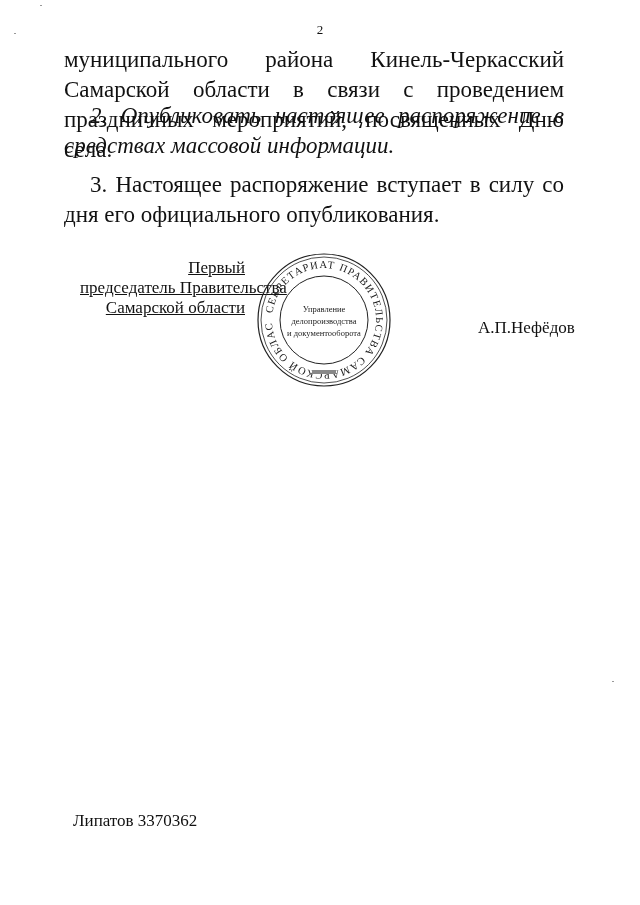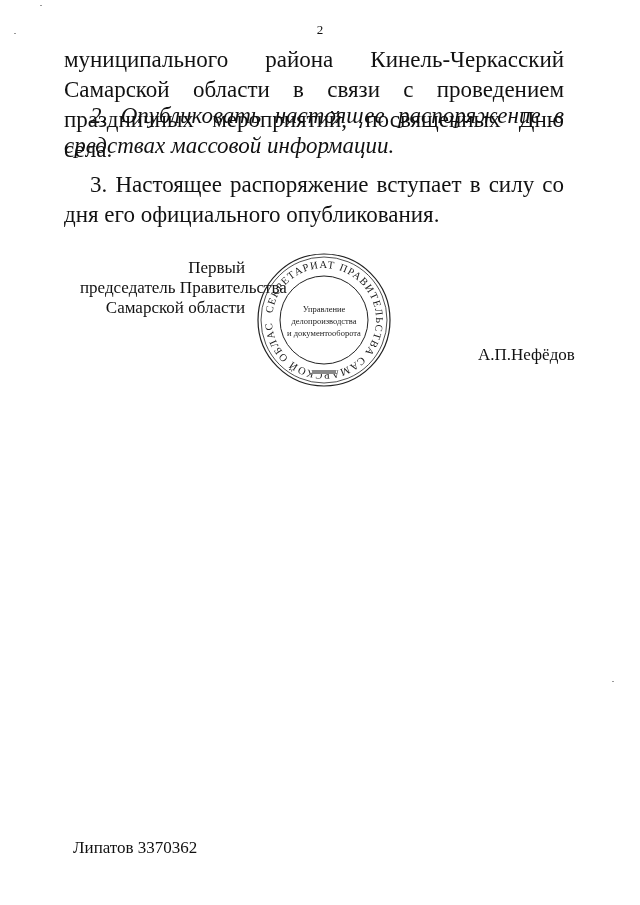--- a/index.html
+++ b/index.html
@@ -5,23 +5,23 @@
     html, body { margin: 0; padding: 0; background: #ffffff; }
     body { width: 640px; height: 905px; position: relative; overflow: hidden;
            font-family: "Liberation Serif", serif; color: #111111; }
     .page-num { position: absolute; top: 22px; left: 0; width: 640px; text-align: center; font-size: 13px; }
     .para { position: absolute; left: 64px; width: 500px; font-size: 23px; line-height: 30px; text-align: justify; }
     .indent { text-indent: 26px; }
     .p1 { top: 45px; }
     .p2 { top: 101px; font-style: italic; }
     .p3 { top: 154px; margin-top: 16px; }
     .sig-title { position: absolute; left: 80px; width: 165px; top: 258px; text-align: right; font-size: 17px; line-height: 20px; }
-    .sig-title div { white-space: nowrap; }
-    .sig-name { position: absolute; left: 478px; top: 318px; font-size: 17px; margin-top: 27px; }
-    .executor { position: absolute; left: 73px; top: 838px; font-size: 17px; text-align: right; }
+    .sig-title div { white-space: nowrap; text-decoration: underline; }
+    .sig-name { position: absolute; left: 478px; top: 318px; font-size: 17px; }
+    .executor { position: absolute; left: 73px; top: 811px; font-size: 17px; text-align: right; }
     .stamp { position: absolute; left: 256px; top: 252px; width: 136px; height: 136px; }
     .speck { position: absolute; width: 2px; height: 1px; background: #999; }
   </style>
 </head>
 <body>
 
 <div class="page-num">2</div>
 
 <div class="para p1">муниципального района Кинель-Черкасский Самарской области в связи с проведением праздничных мероприятий, посвященных Дню села.</div>
 <div class="para p2 indent">2. Опубликовать настоящее распоряжение в средствах массовой информации.</div>

